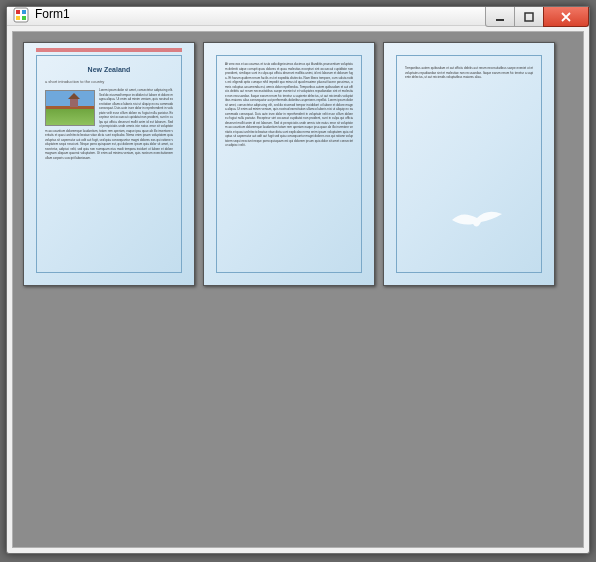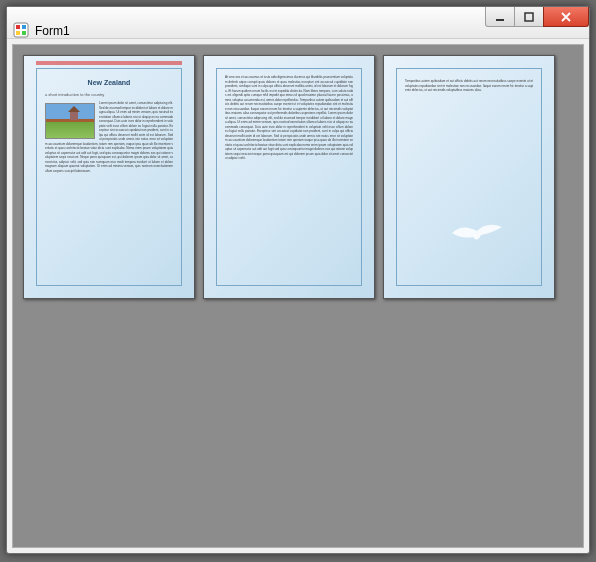--- a/index.html
+++ b/index.html
@@ -17,25 +17,25 @@
     width: 584px;
     height: 548px;
     background: #f0f0f0;
     border: 1px solid #707070;
     border-radius: 3px;
     box-shadow: 0 0 8px rgba(0,0,0,0.6);
     display: flex;
     flex-direction: column;
   }
   .titlebar {
-    height: 32px;
+    height: 19px;
     background: linear-gradient(to bottom, #fdfdfd, #e9e9e9);
     border-bottom: 1px solid #cfcfcf;
     display: flex;
-    align-items: flex-end;
+    align-items: flex-start;
     padding-left: 6px;
     position: relative;
   }
   .app-icon {
     width: 16px;
     height: 16px;
     margin-right: 6px;
     display: inline-block;
   }
   .app-icon svg { width: 16px; height: 16px; }

